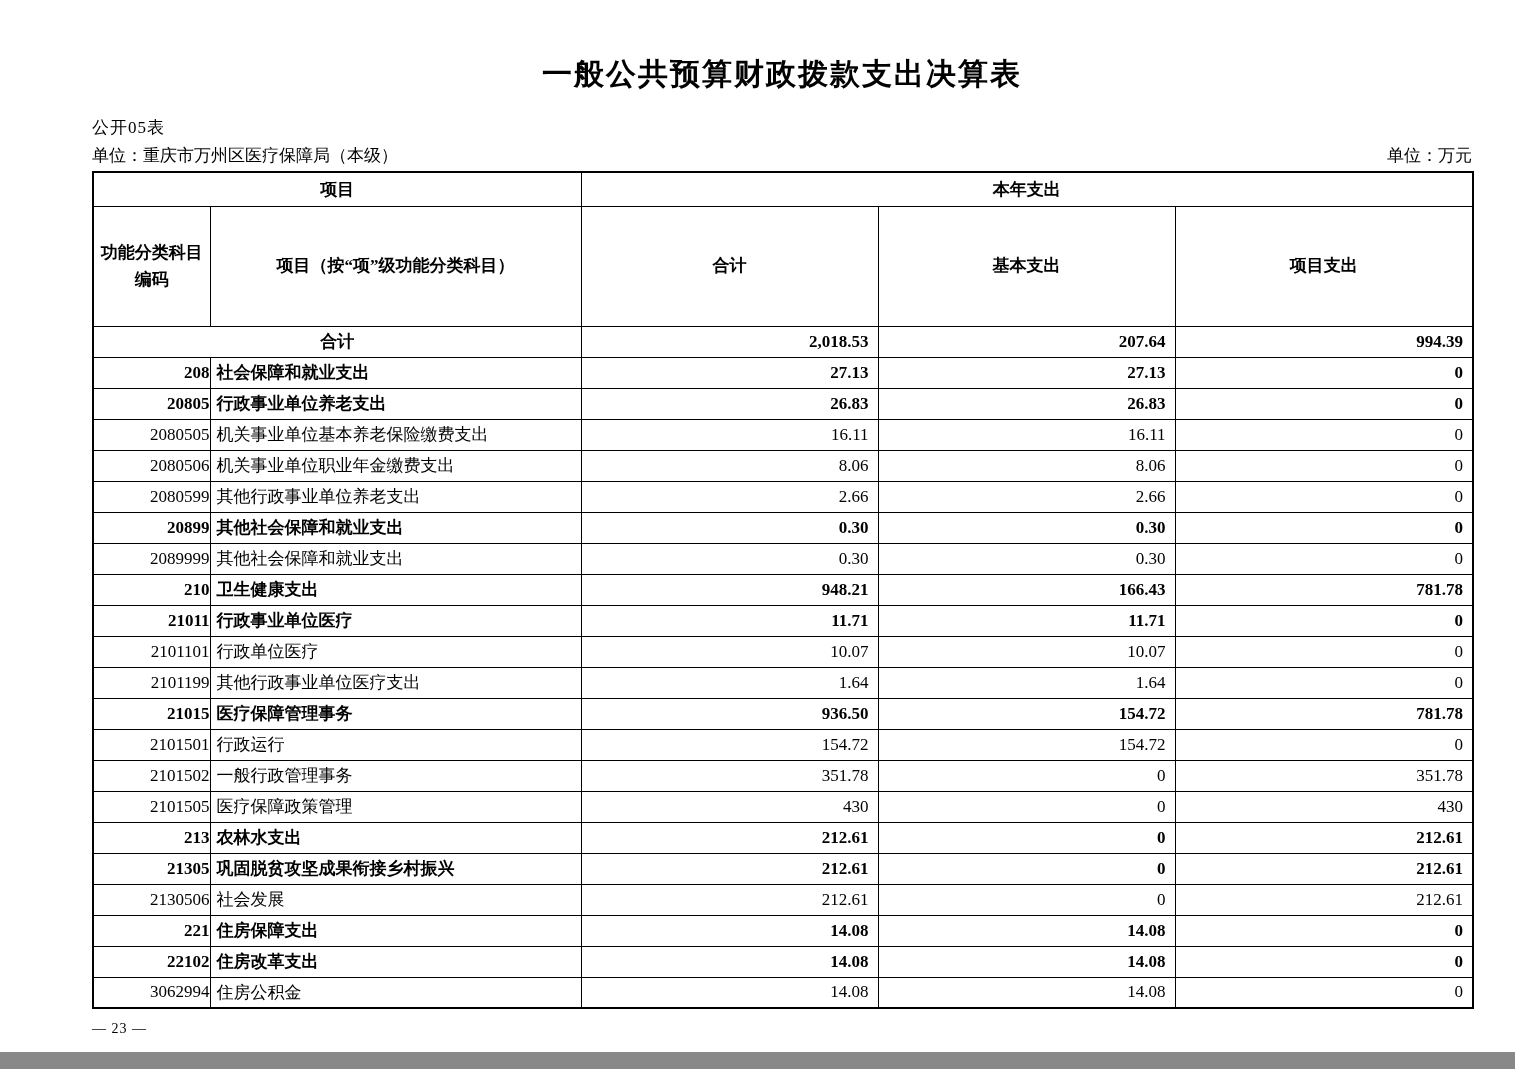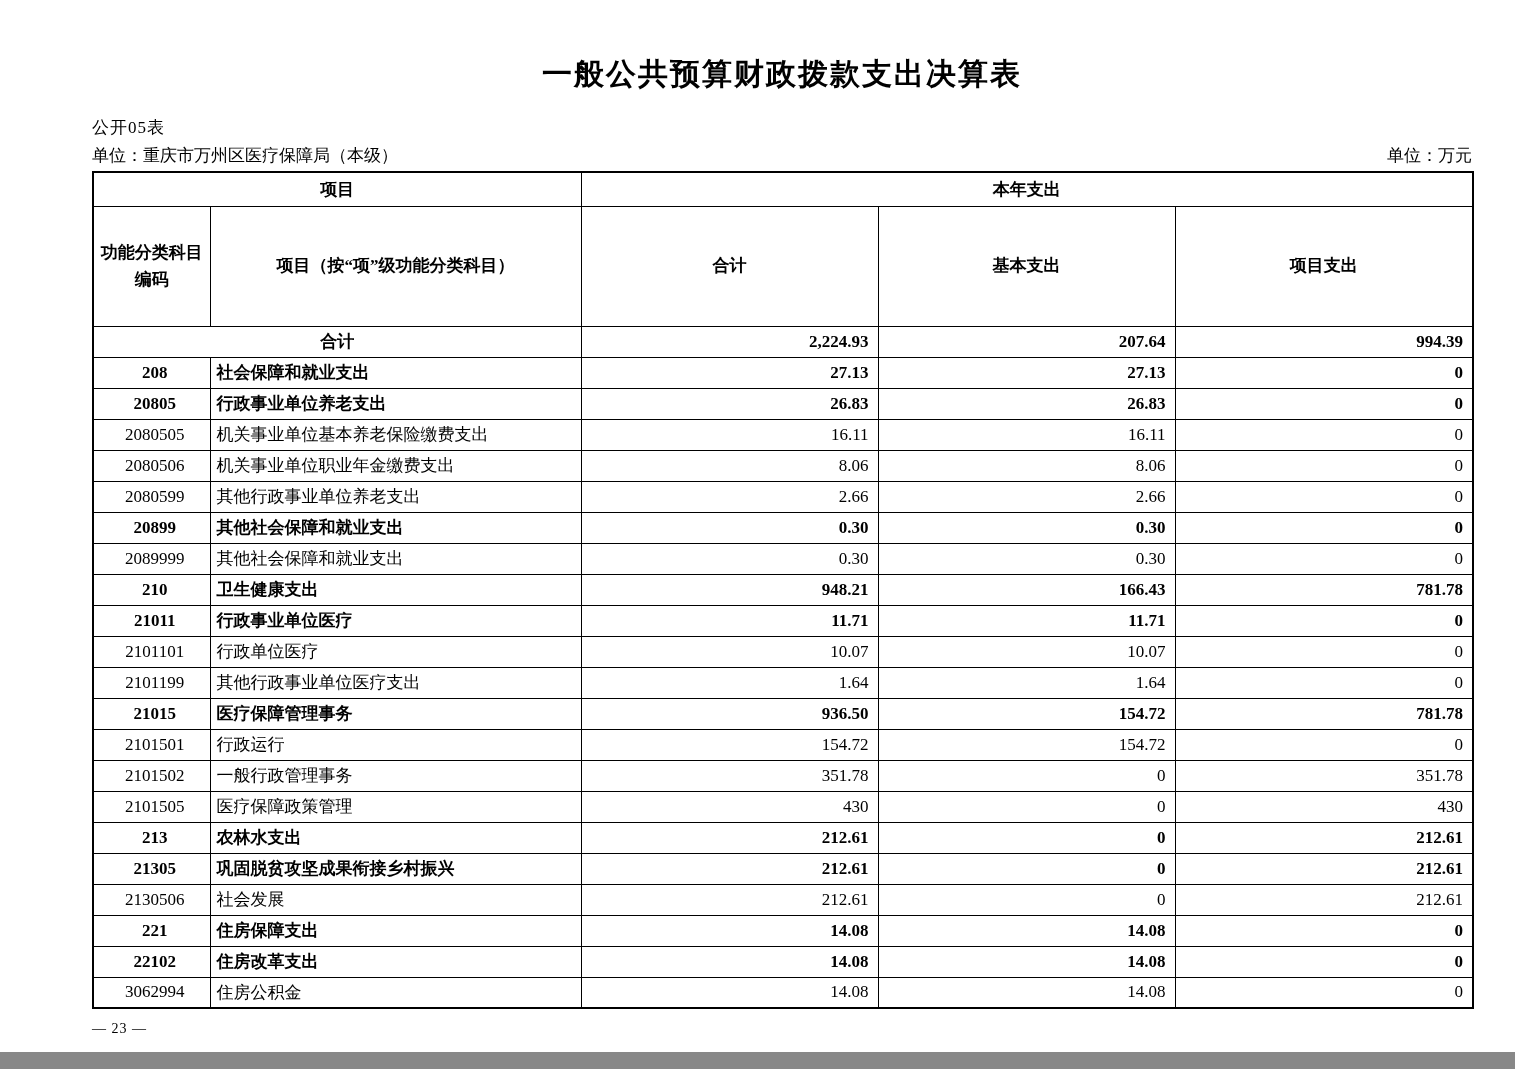--- a/index.html
+++ b/index.html
@@ -58,21 +58,21 @@
     overflow: hidden;
   }
   table.budget th {
     font-weight: bold;
     text-align: center;
     vertical-align: middle;
   }
   tr.hdr-1 th { height: 34px; margin-top: 32px; }
   tr.hdr-2 th { height: 120px; line-height: 1.6; padding: 0 4px; }
   tbody td { height: 31px; vertical-align: middle; }
-  td.cell-code { text-align: center; padding-left: 6px; }
+  td.cell-code { text-align: right; padding-left: 6px; }
   td.cell-item { text-align: left; padding-left: 6px; }
   td.cell-num  { text-align: right; padding-right: 9px; }
   td.cell-merged { text-align: center; font-weight: bold; }
   tr.bold-row td { font-weight: bold; }
   .page-number {
     position: absolute;
     top: 1021px;
     left: 92px;
     width: 1380px;
     text-align: left;
@@ -111,21 +111,21 @@
         <th>功能分类科目编码</th>
         <th>项目（按“项”级功能分类科目）</th>
         <th>合计</th>
         <th>基本支出</th>
         <th>项目支出</th>
       </tr>
     </thead>
     <tbody>
         <tr class="bold-row">
           <td colspan="2" class="cell-merged">合计</td>
-          <td class="cell-num">2,224.93</td>
+          <td class="cell-num">2,018.53</td>
           <td class="cell-num">207.64</td>
           <td class="cell-num">994.39</td>
         </tr>
         <tr class="bold-row">
           <td class="cell-code">208</td>
           <td class="cell-item">社会保障和就业支出</td>
           <td class="cell-num">27.13</td>
           <td class="cell-num">27.13</td>
           <td class="cell-num">0</td>
         </tr>

